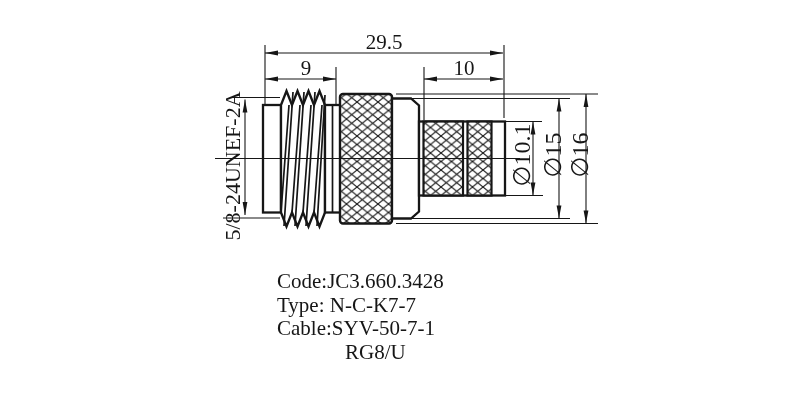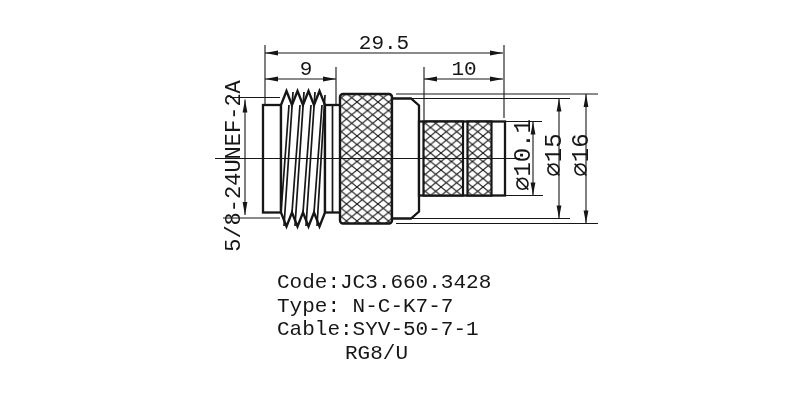--- a/index.html
+++ b/index.html
@@ -1,21 +1,21 @@
 <!DOCTYPE html>
 <html><head>
 <meta charset="utf-8">
 <style>
   html,body{margin:0;padding:0;background:#ffffff;}
   .canvas{
     position:relative;
     width:800px;height:400px;
     background:#ffffff;
     overflow:hidden;
-    font-family:Liberation Mono, monospace;
+    font-family:Liberation Serif, serif;
   }
   svg{display:block;}
   .thick{stroke:#161616;stroke-width:2.3;fill:#ffffff;stroke-linejoin:miter;}
   .thin{stroke:#161616;stroke-width:1.1;fill:none;}
   .hair{stroke:#161616;stroke-width:1;fill:none;}
   .tline{stroke:#161616;stroke-width:1.7;fill:none;}
   .arrow{fill:#161616;stroke:none;}
   .dimtext{font-size:21px;fill:#161616;}
   .dimtext-lg{font-size:24px;fill:#161616;}
   .threadtext{font-size:22px;fill:#161616;}

